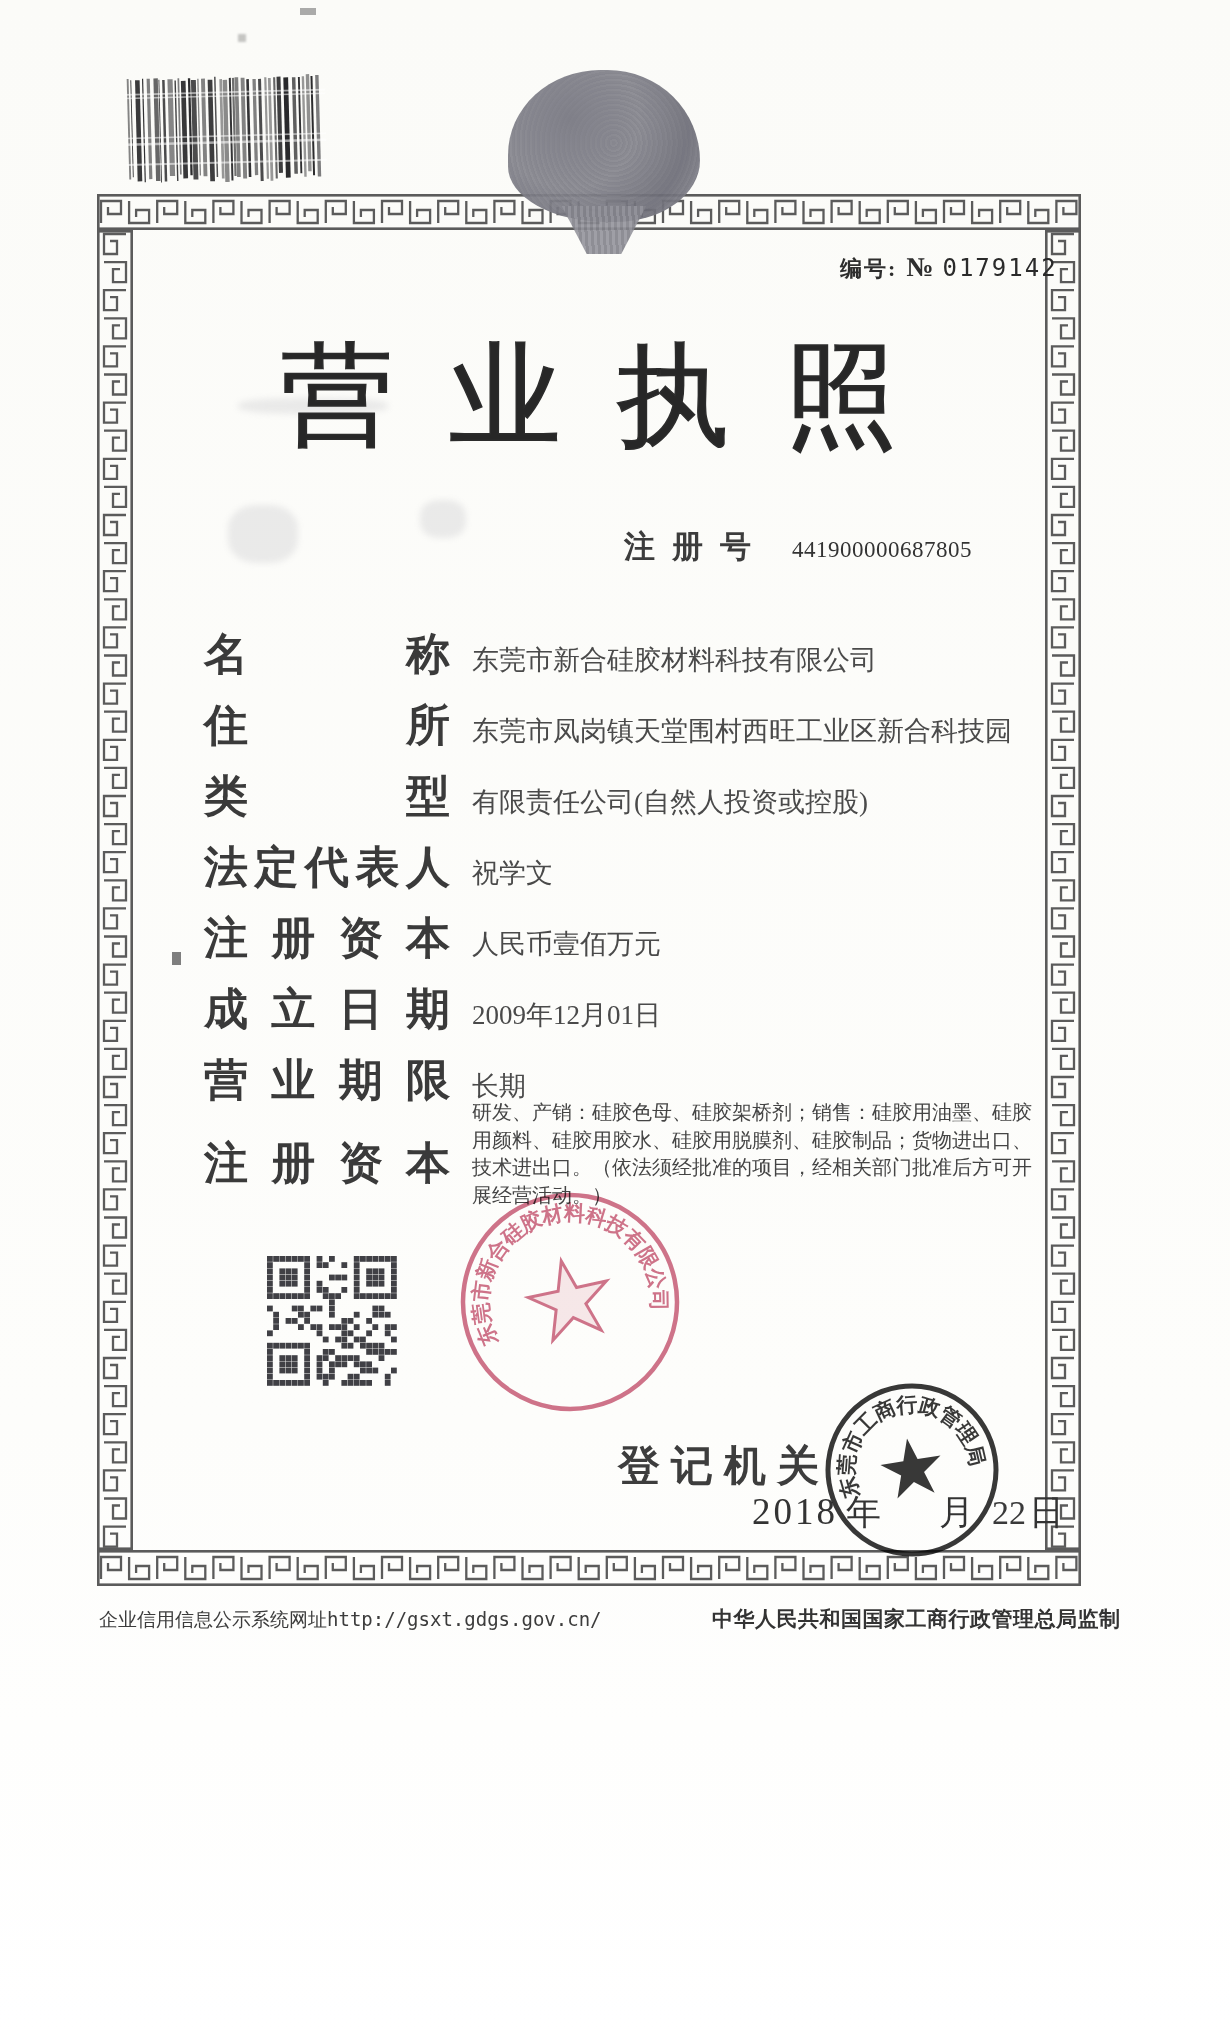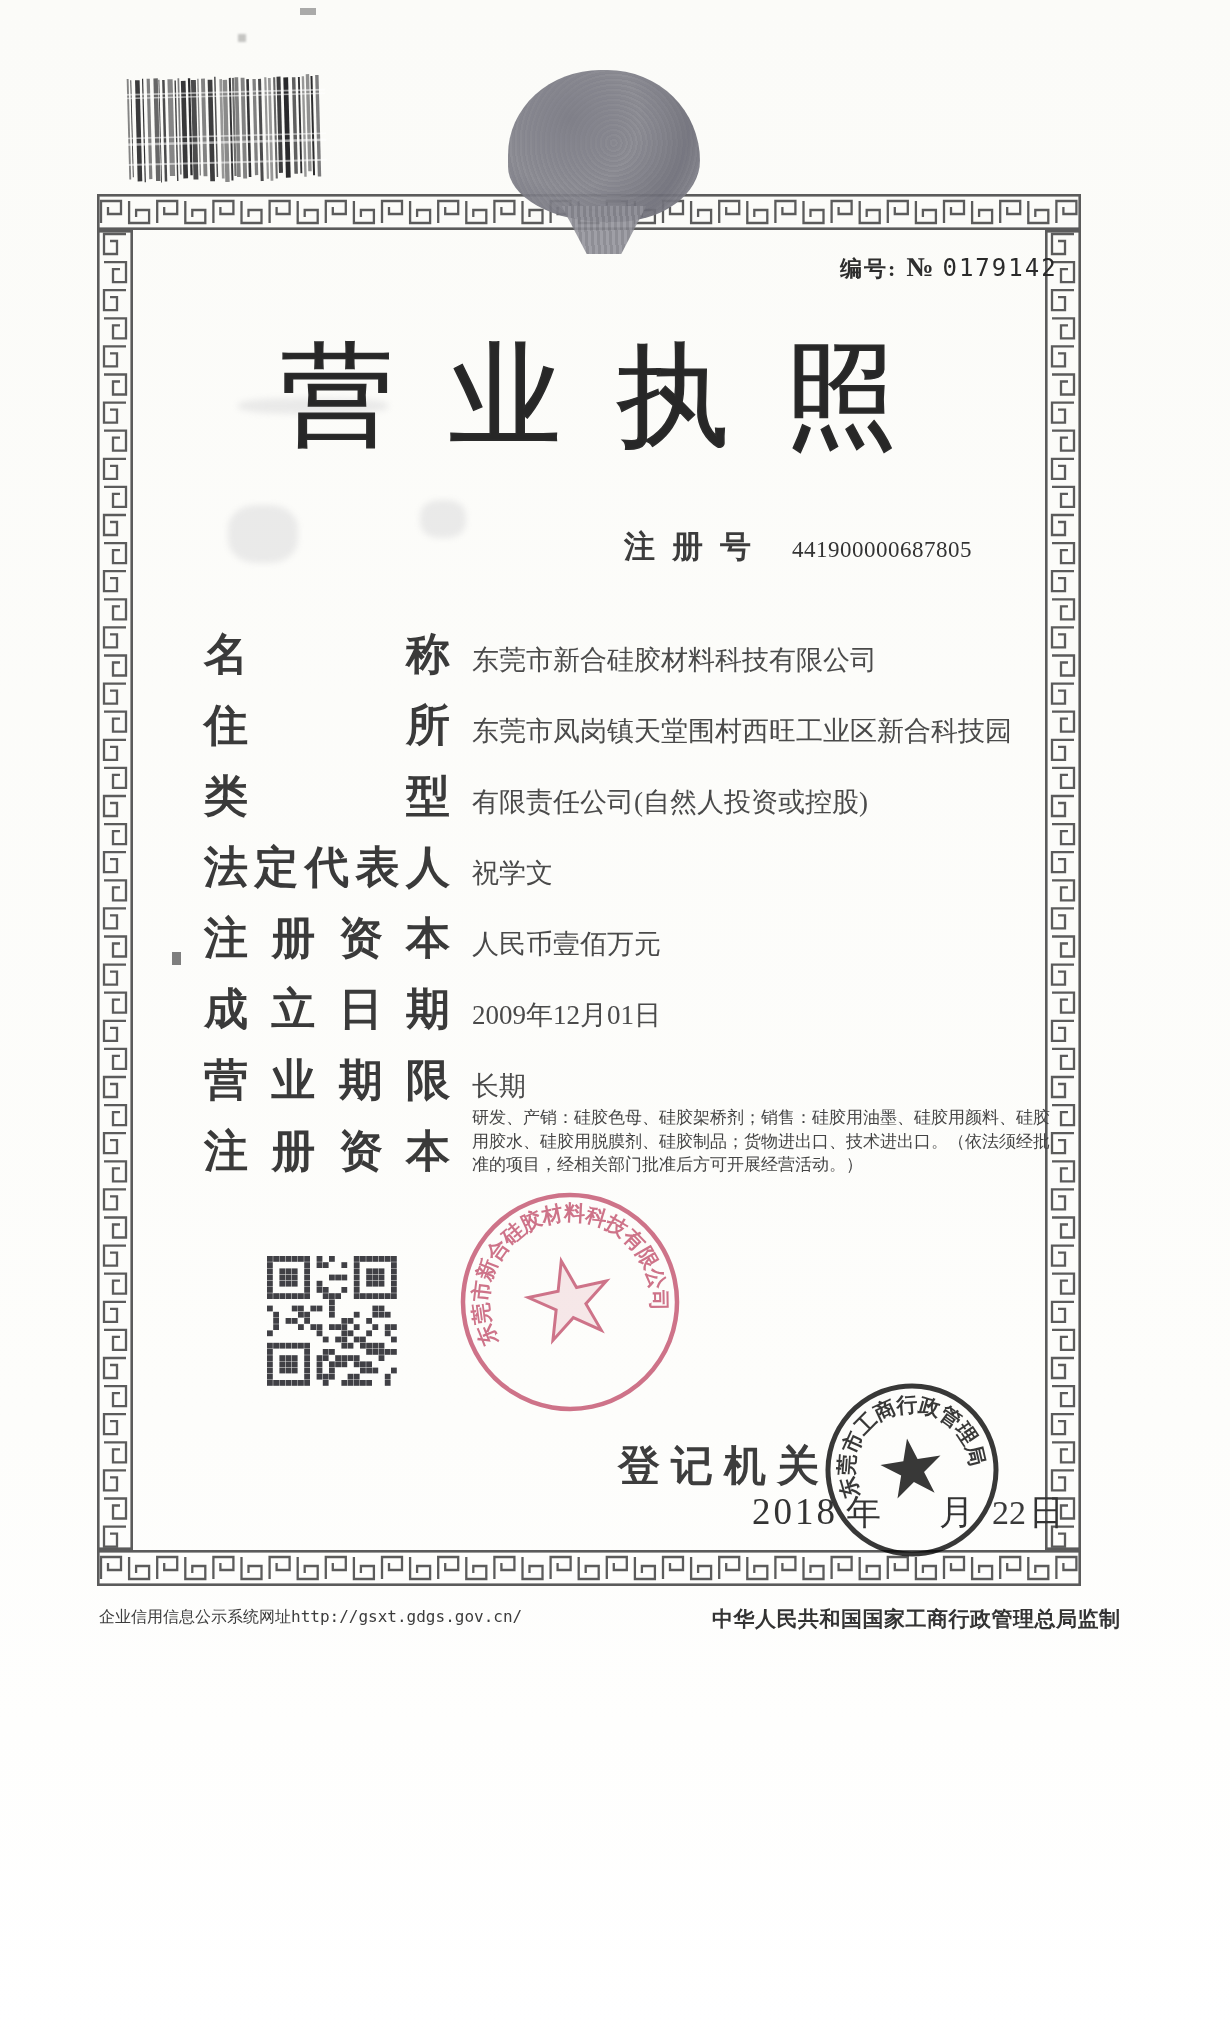--- a/index.html
+++ b/index.html
@@ -31,36 +31,36 @@
   
   .regline{position:absolute;left:624px;top:526px;display:flex;align-items:baseline;gap:24px;z-index:2;}
   .reg-label{font-size:31px;font-weight:700;letter-spacing:17px;color:#3c3c3c;}
   .reg-value{font-size:23px;font-family:"Liberation Serif",serif;letter-spacing:.5px;color:#333;}
   
   .fields{position:absolute;left:204px;top:616px;width:860px;z-index:2;}
   .row{display:flex;min-height:71px;align-items:center;}
   .flabel{width:246px;flex:none;font-size:44px;font-weight:700;color:#3a3a3a;line-height:1;
           padding-top:6px;text-align:justify;text-align-last:justify;}
   .fvalue{padding-left:22px;padding-top:18px;font-size:27px;line-height:1.3;color:#4a4a4a;}
-  .row.scope .fvalue{font-size:17px;line-height:1.38;padding-top:0;margin-top:-14px;width:578px;color:#444;}
+  .row.scope .fvalue{font-size:20px;line-height:1.38;padding-top:0;margin-top:-14px;width:578px;color:#444;}
   
   .qr{left:263px;top:1252px;opacity:.94;}
   
   .seal-red{left:448px;top:1180px;mix-blend-mode:multiply;z-index:7;}
   .seal-black{left:819px;top:1377px;mix-blend-mode:multiply;z-index:7;}
   
   .registrar{position:absolute;left:618px;top:1438px;font-size:42px;font-weight:700;letter-spacing:11px;color:#3d3d3d;z-index:2;}
   .dateline{position:absolute;left:752px;top:1489px;display:flex;align-items:baseline;font-size:35px;color:#333;z-index:2;}
   .dateline .dyear{font-family:"Liberation Serif",serif;font-size:37px;letter-spacing:3px;}
   .dateline .u-year{margin-left:8px;}
   .dateline .u-month{margin-left:58px;}
   .dateline .dday{margin-left:18px;font-family:"Liberation Serif",serif;font-size:34px;color:#3a3a3a;}
   .dateline .u-day{margin-left:3px;}
   
-  .footer-left{position:absolute;left:99px;top:1607px;font-size:16px;color:#3c3c3c;
+  .footer-left{position:absolute;left:99px;top:1607px;font-size:19px;color:#3c3c3c;
                font-family:"DejaVu Sans Mono","Liberation Mono",monospace;z-index:2;}
   .footer-right{position:absolute;left:712px;top:1605px;font-size:21px;font-weight:600;letter-spacing:.5px;color:#333;z-index:2;}
   
   .smudge{position:absolute;background:#9a9aa2;opacity:.18;filter:blur(3px);border-radius:40%;z-index:0;}
   .s1{left:238px;top:398px;width:150px;height:16px;}
   .s2{left:228px;top:505px;width:70px;height:58px;}
   .s3{left:420px;top:500px;width:46px;height:38px;}
   .speck{position:absolute;background:#4a4a4a;z-index:2;}
   .p1{left:172px;top:952px;width:9px;height:13px;opacity:.7;filter:blur(.5px);}
   .p2{left:300px;top:8px;width:16px;height:7px;opacity:.45;filter:blur(.5px);}

